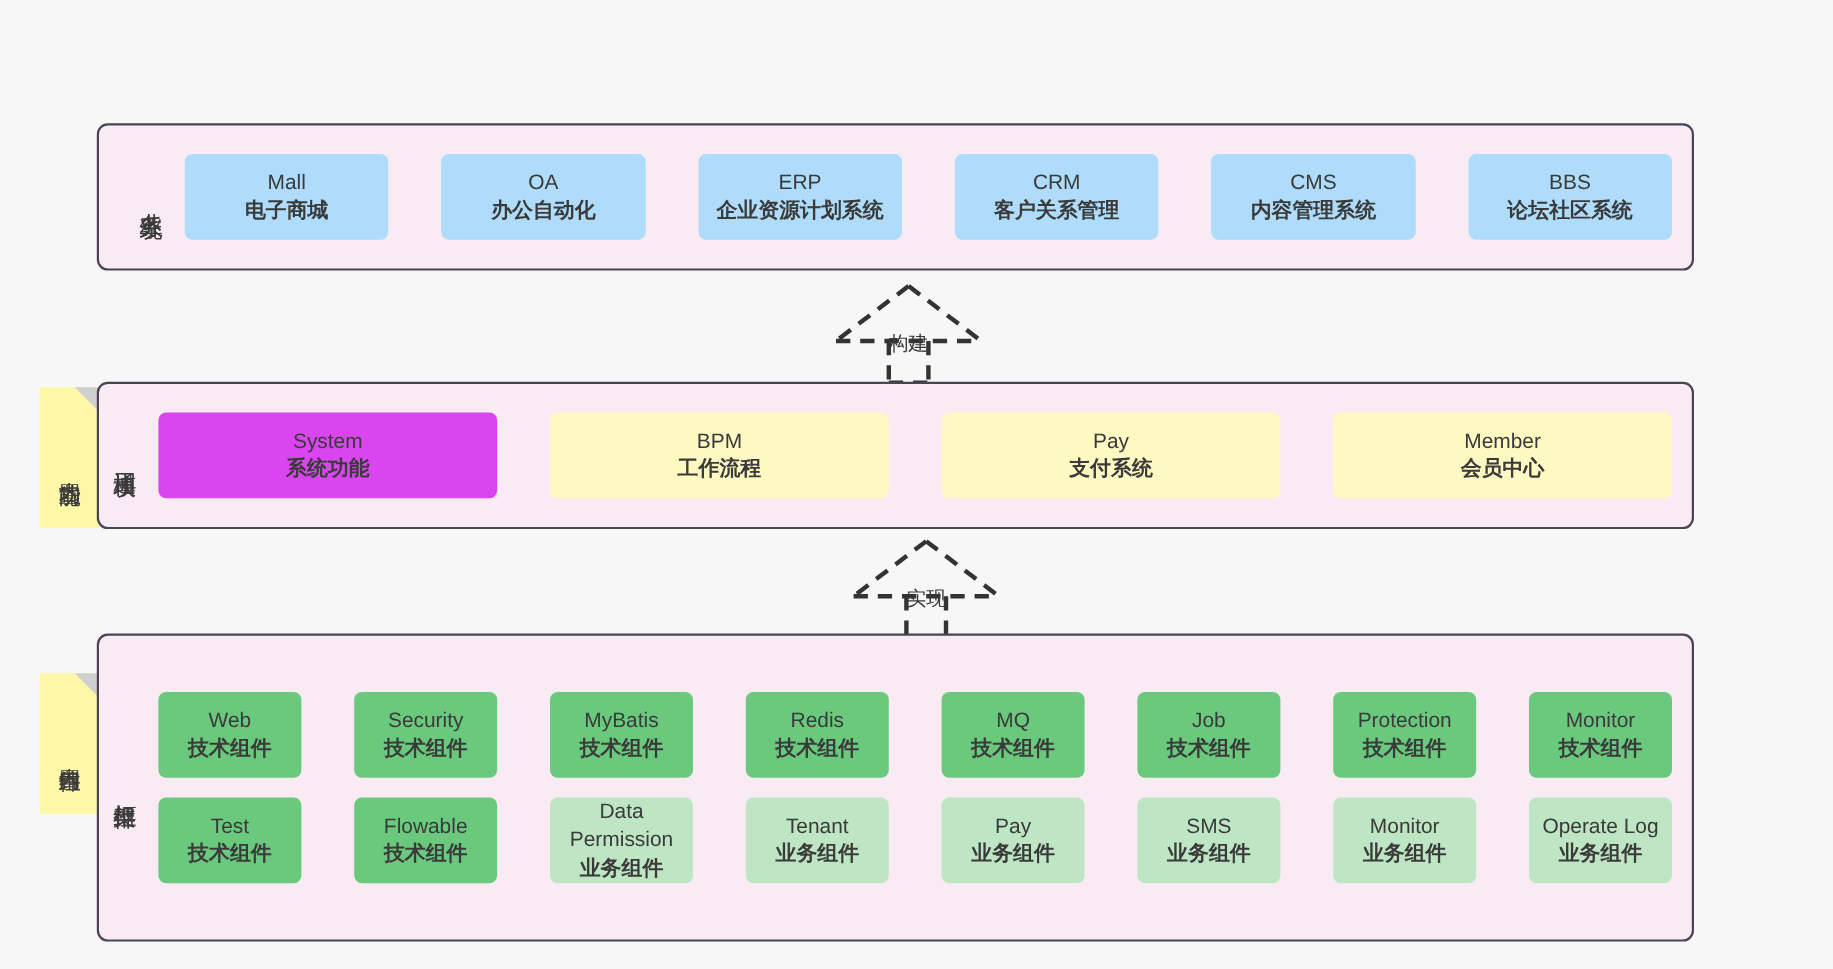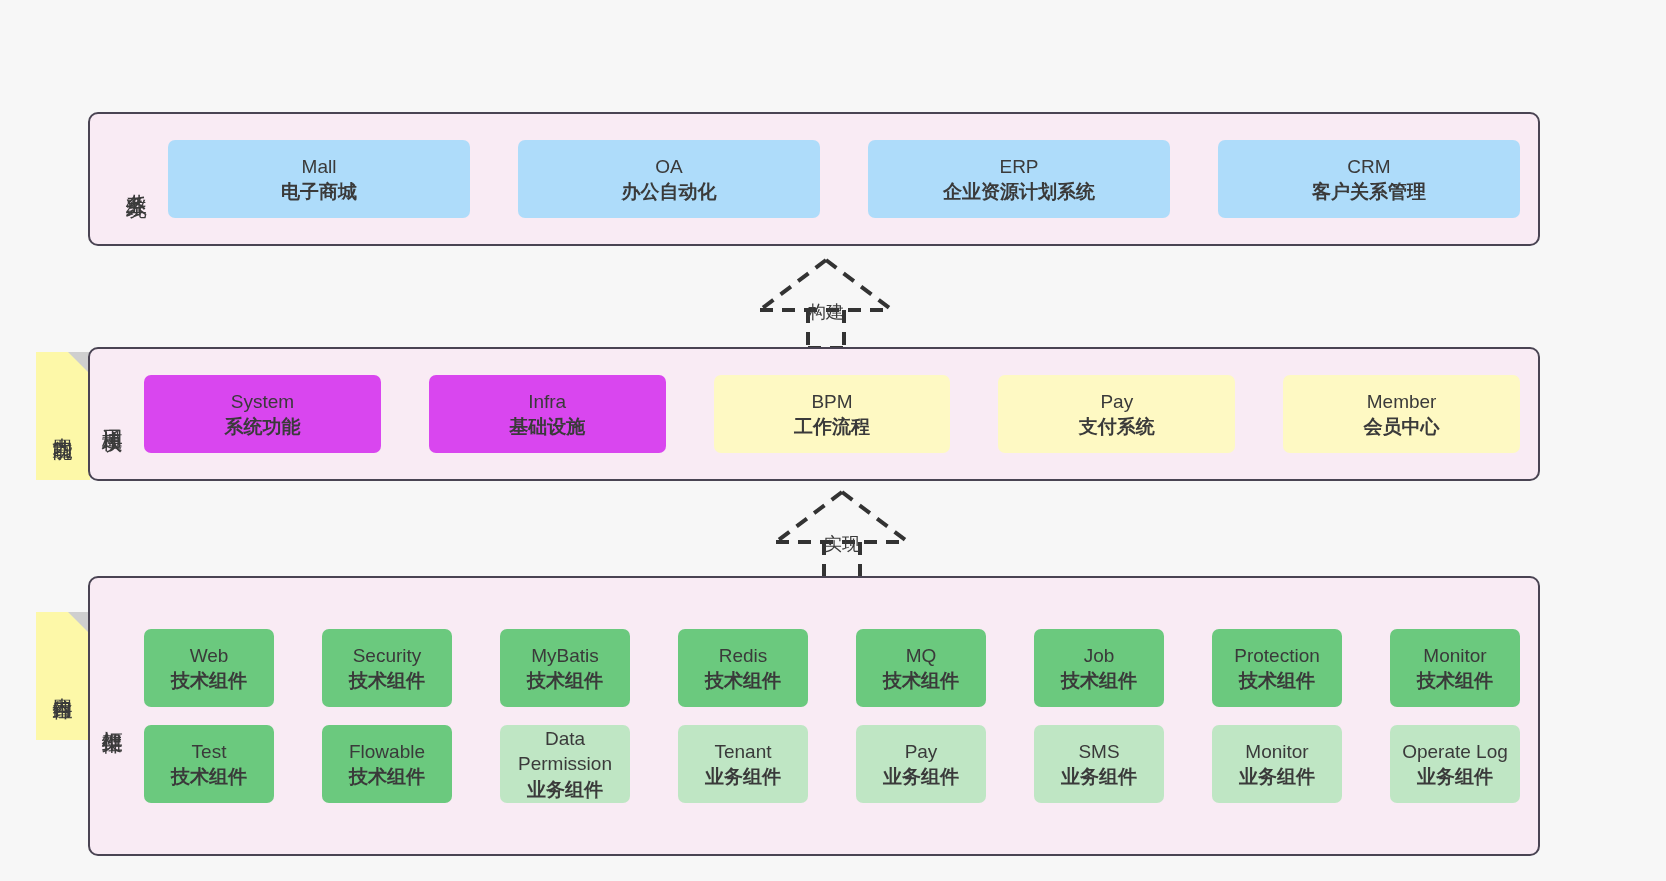--- a/index.html
+++ b/index.html
@@ -166,20 +166,28 @@
           <span class="n-sub">办公自动化</span>
         </div>
         <div class="node c-blue">
           <span class="n-name">ERP</span>
           <span class="n-sub">企业资源计划系统</span>
         </div>
         <div class="node c-blue">
           <span class="n-name">CRM</span>
           <span class="n-sub">客户关系管理</span>
         </div>
+        <div class="node c-blue">
+          <span class="n-name">CMS</span>
+          <span class="n-sub">内容管理系统</span>
+        </div>
+        <div class="node c-blue">
+          <span class="n-name">BBS</span>
+          <span class="n-sub">论坛社区系统</span>
+        </div>
       </div>
     </div>
   </div>
 
   <div class="gen-arrow" id="arrow-build">
     <svg width="160" height="96" viewBox="0 0 160 96">
       <path d="M 80 6 L 146 56" fill="none" stroke="#333333" stroke-width="4" stroke-dasharray="13 9"></path>
       <path d="M 80 6 L 14 56" fill="none" stroke="#333333" stroke-width="4" stroke-dasharray="13 9"></path>
       <path d="M 14 56 L 146 56" fill="none" stroke="#333333" stroke-width="4" stroke-dasharray="13 9"></path>
       <path d="M 62 56 L 62 94" fill="none" stroke="#333333" stroke-width="4" stroke-dasharray="13 9"></path>
@@ -194,24 +202,20 @@
   </div>
 
   <div class="layer-panel" id="layer-common">
     <div class="layer-title">通用模块</div>
     <div class="layer-body">
       <div class="node-row">
         <div class="node c-red">
           <span class="n-name">System</span>
           <span class="n-sub">系统功能</span>
         </div>
-        <div class="node c-red">
-          <span class="n-name">Infra</span>
-          <span class="n-sub">基础设施</span>
-        </div>
         <div class="node c-pink">
           <span class="n-name">BPM</span>
           <span class="n-sub">工作流程</span>
         </div>
         <div class="node c-pink">
           <span class="n-name">Pay</span>
           <span class="n-sub">支付系统</span>
         </div>
         <div class="node c-pink">
           <span class="n-name">Member</span>

